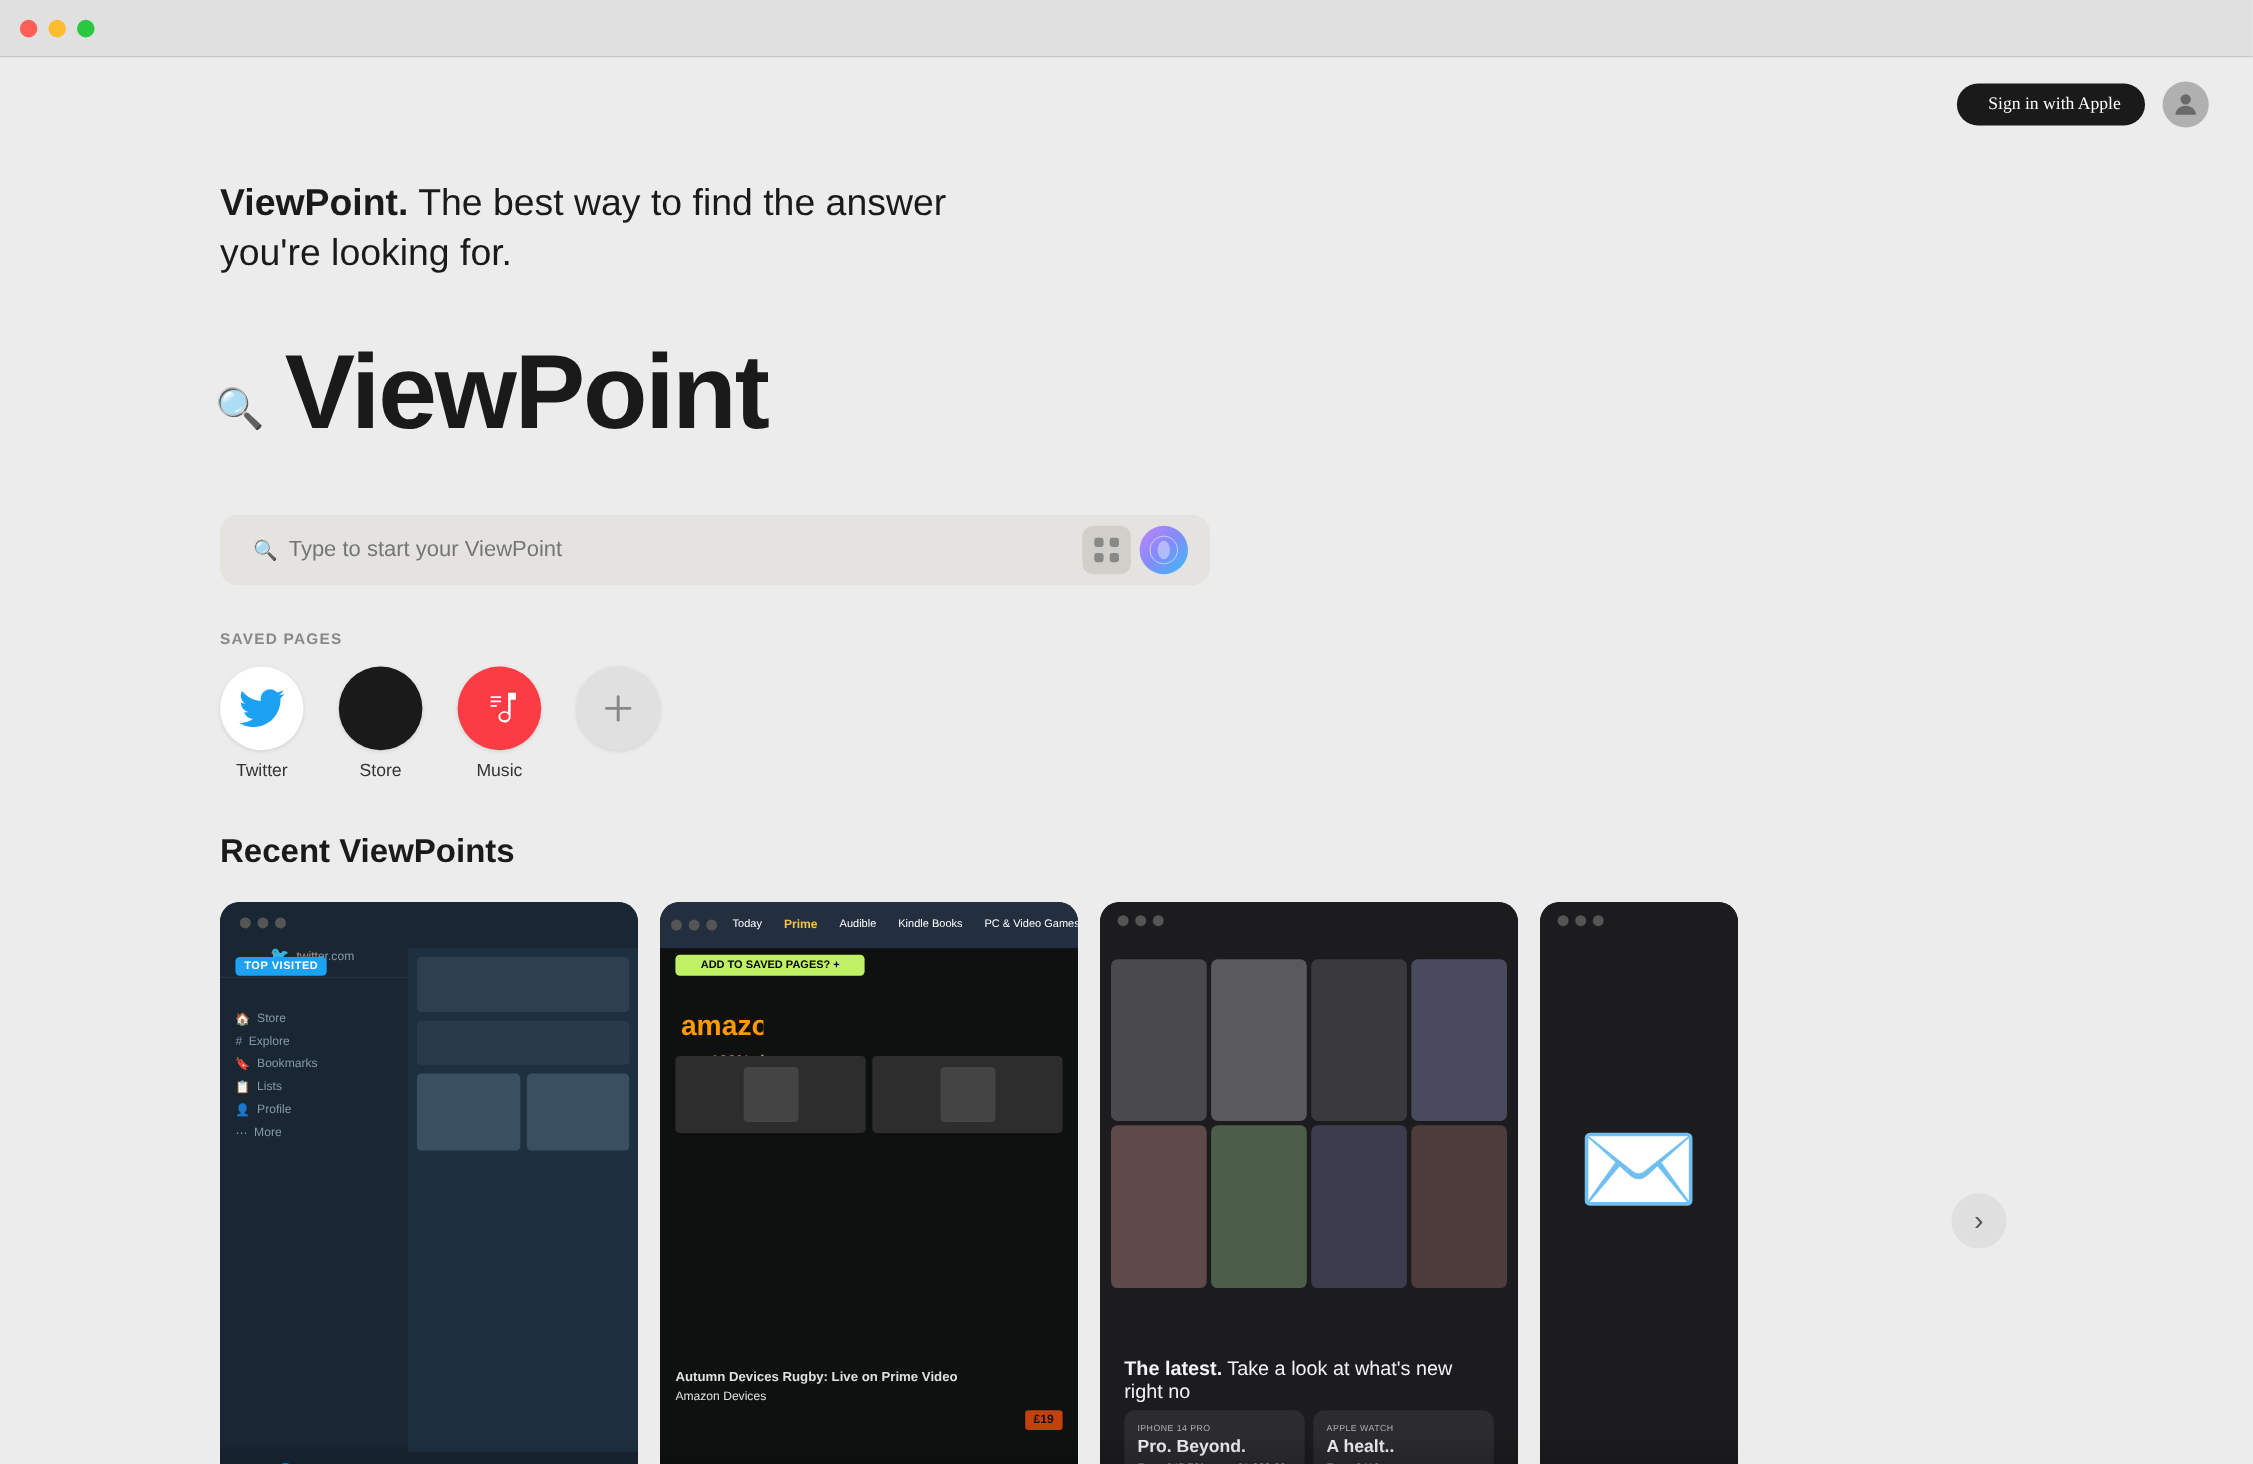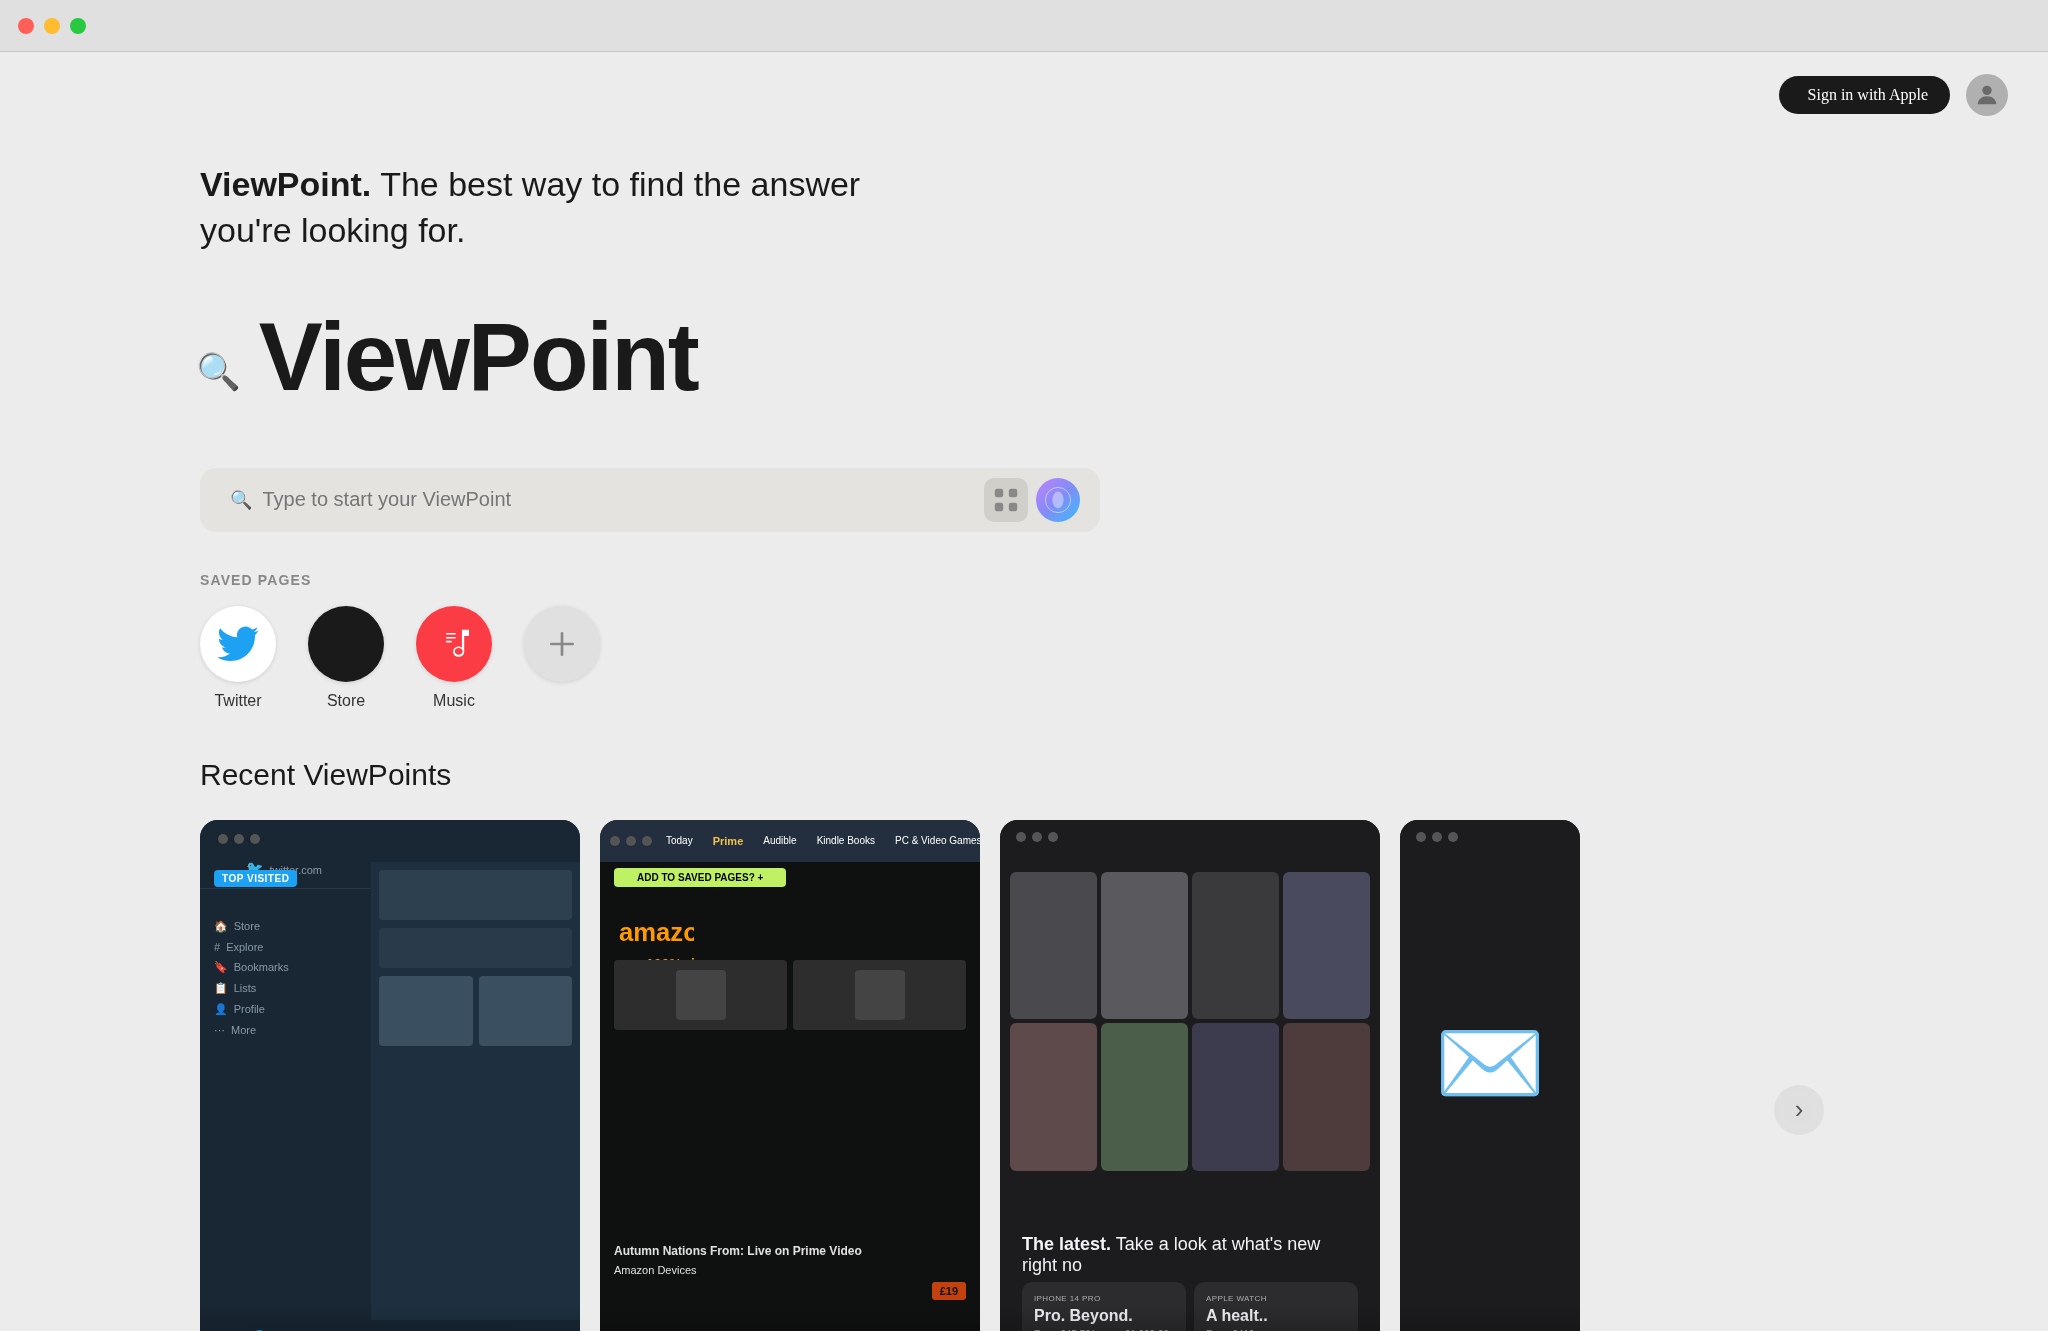--- a/index.html
+++ b/index.html
@@ -223,21 +223,21 @@
       background: #e0e0e0;
     }
     .saved-page-label {
       font-size: 16px;
       color: #333;
     }
 
     
     .recent-section-title {
       font-size: 30px;
-      font-weight: 400;
+      font-weight: 700;
       color: #1a1a1a;
       margin-bottom: 28px;
     }
 
     .viewpoints-row {
       display: flex;
       gap: 20px;
       overflow: hidden;
     }
 
@@ -690,21 +690,21 @@
           <div class="amazon-items-grid">
             <div class="amazon-item-thumb">
               <div style="width:50px;height:50px;background:#444;border-radius:4px;"></div>
             </div>
             <div class="amazon-item-thumb">
               <div style="width:50px;height:50px;background:#444;border-radius:4px;"></div>
             </div>
           </div>
 
           <div style="position:absolute;bottom:100px;left:14px;right:14px;">
-            <div style="color:#e0e0e0;font-size:12px;font-weight:600;margin-bottom:6px;">Autumn Nations From: Live on Prime Video</div>
+            <div style="color:#e0e0e0;font-size:12px;font-weight:600;margin-bottom:6px;">Autumn Devices Rugby: Live on Prime Video</div>
             <div style="color:#e0e0e0;font-size:11px;margin-bottom:4px;">Amazon Devices</div>
             <div style="display:flex;justify-content:flex-end;margin-top:6px;">
               <span style="background:#c2410c;color:#111;font-size:11px;font-weight:700;padding:3px 8px;border-radius:3px;">£19</span>
             </div>
           </div>
 
           <div class="card-overlay">
 
             <span class="card-site-title">Amazon</span>
           </div>

